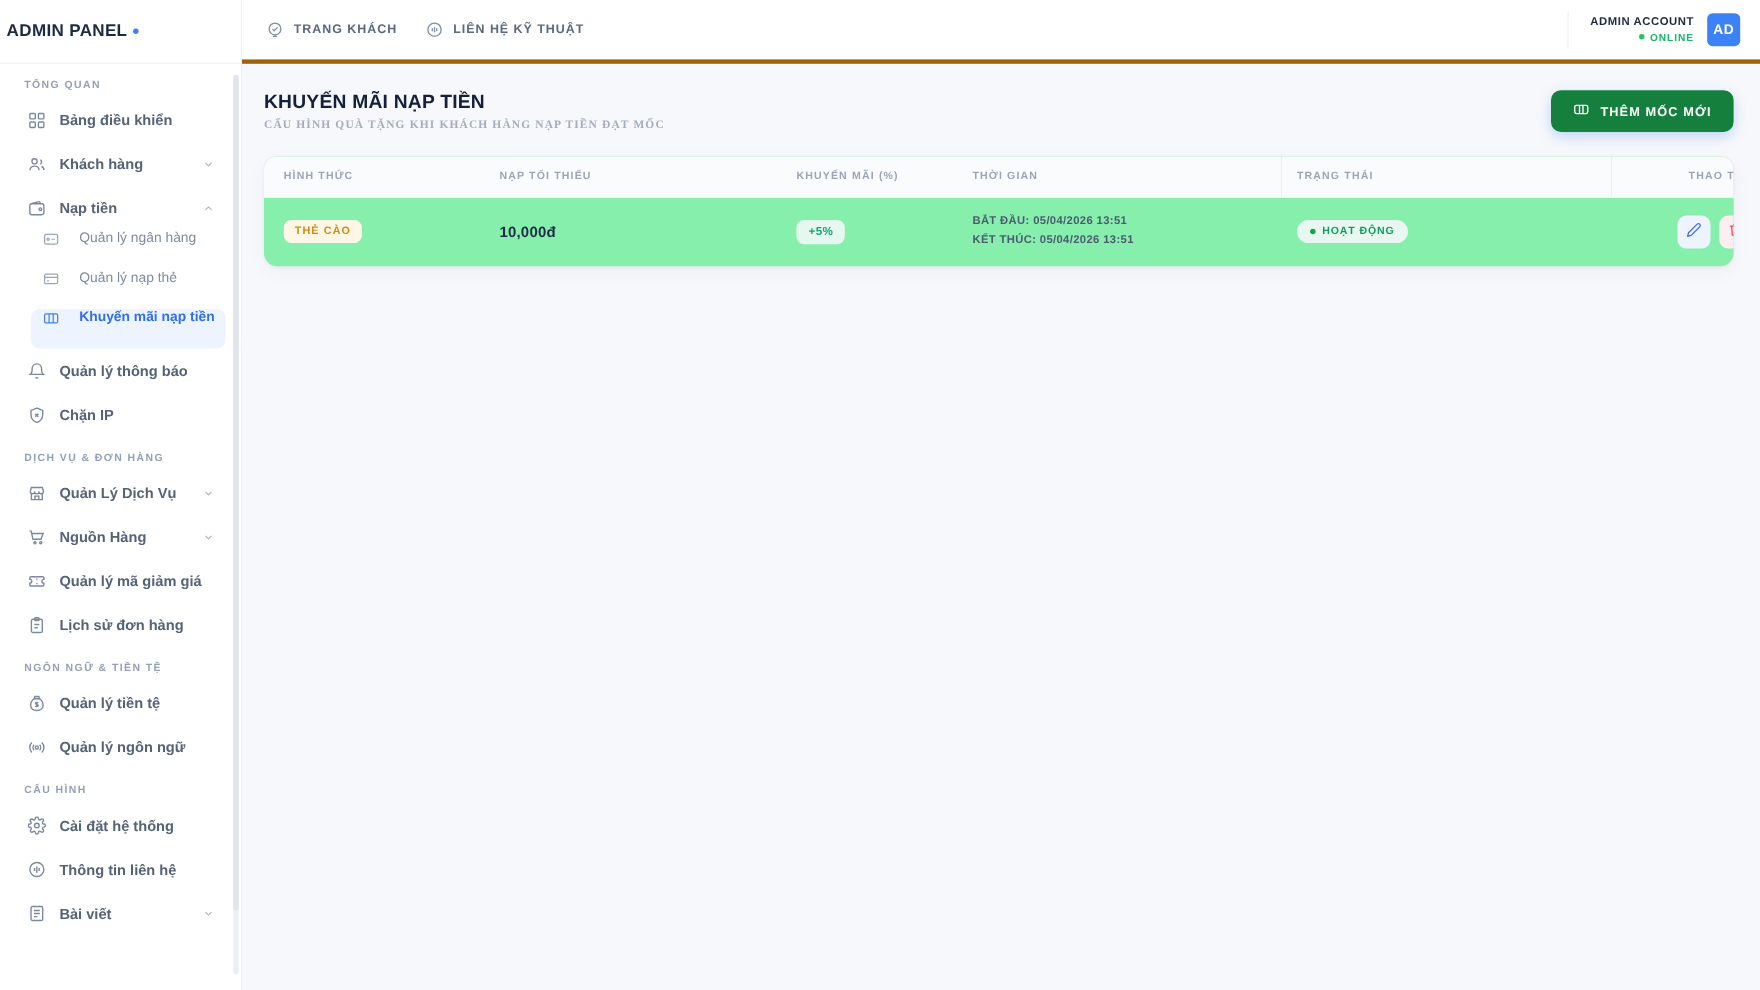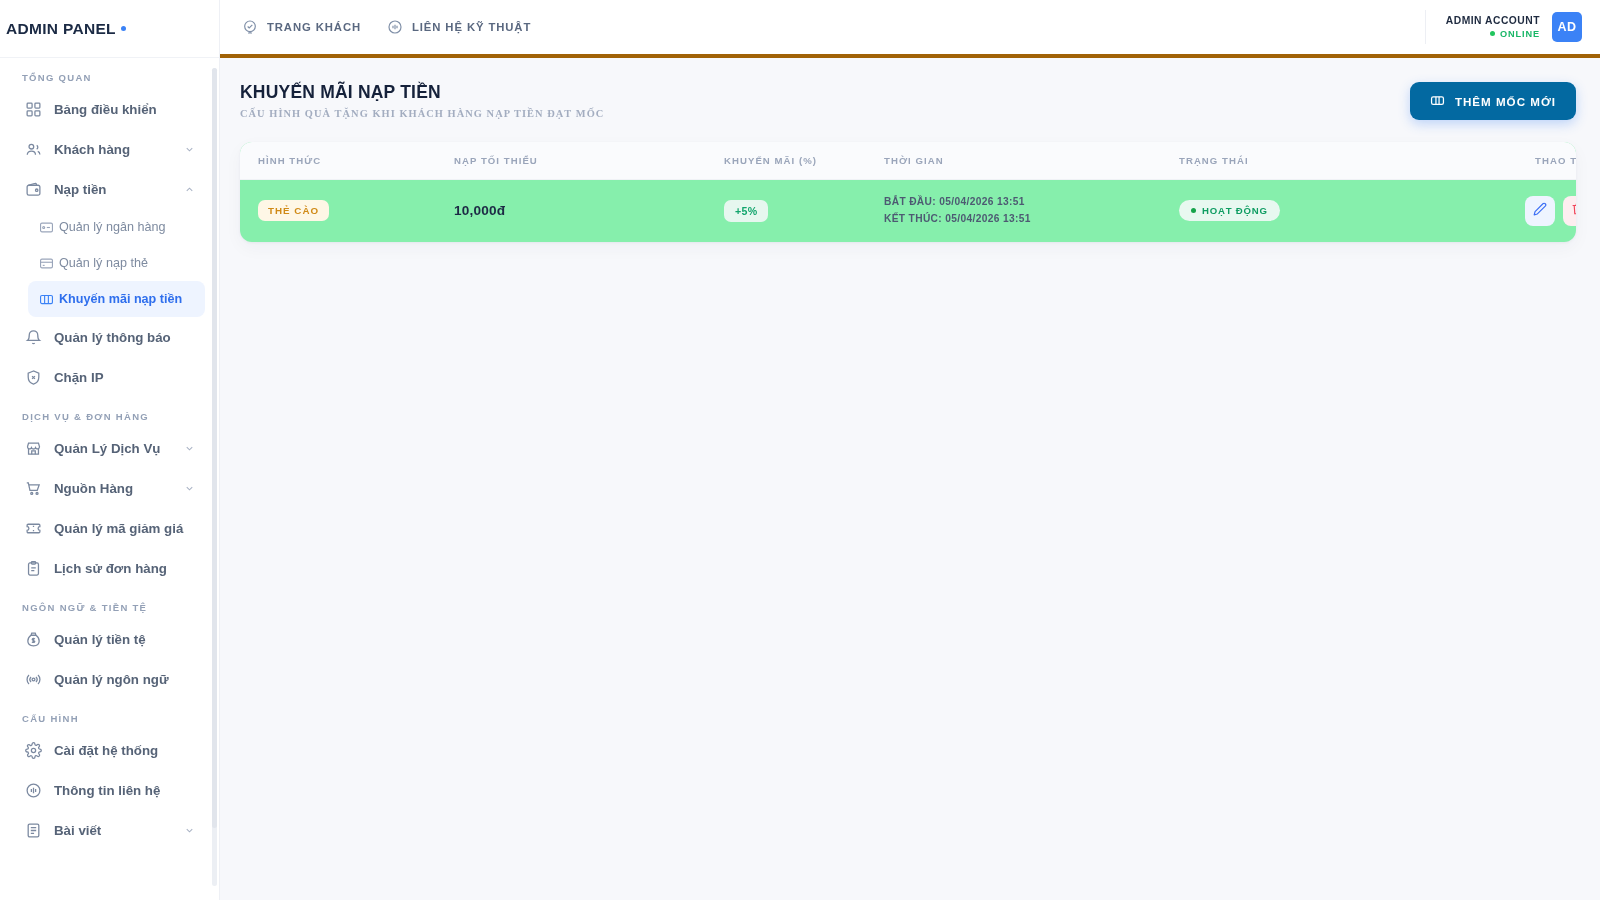--- a/index.html
+++ b/index.html
@@ -61,21 +61,21 @@
     border-radius: 8px; cursor: pointer;
     font-size: 13.3px; font-weight: 600; color: #566377;
     position: relative; white-space: nowrap;
   }
   .nav-item .ic { flex: 0 0 18px; width: 18px; height: 18px;
     display: flex; align-items: center; justify-content: center; color: #7b8characters; }
   .nav-item .ic { color: #7b89a0; }
   .nav-item .label { flex: 1 1 auto; }
   .nav-item .chev { flex: 0 0 10px; color: #a8b2c4; display: flex; align-items: center; }
   .sub-item {
-    display: flex; align-items: center; gap: 5px;
+    display: flex; align-items: flex-start; gap: 18px;
     height: 36px; margin: 0 14px 0 28px; padding: 0 10px;
     border-radius: 8px; cursor: pointer;
     font-size: 12.6px; font-weight: 500; color: #7e8ba0;
     white-space: nowrap;
   }
   .sub-item .ic { flex: 0 0 16px; width: 16px; height: 16px; color: #9aa5ba;
     display:flex; align-items:center; justify-content:center; }
   .sub-item.active {
     background: #eef4ff; color: #2f6fed; font-weight: 700;
   }
@@ -123,21 +123,21 @@
     font-size: 17.5px; font-weight: 700; letter-spacing: .2px;
     color: #15213a; margin-bottom: 5px; text-transform: uppercase;
   }
   .page-sub {
     font-size: 10.4px; font-weight: 600; letter-spacing: 1.05px;
     color: #a3adc0; text-transform: uppercase; font-family: Liberation Serif, serif;
   }
   .head-spacer { flex: 1 1 auto; }
   .btn-primary {
     display: flex; align-items: center; gap: 10px; cursor: pointer;
-    background: #0369a1; color: #fff; border: none;
+    background: #15803d; color: #fff; border: none;
     height: 38px; padding: 0 20px; border-radius: 9px;
     font-family: inherit;
     font-size: 11.6px; font-weight: 700; letter-spacing: 1px;
     text-transform: uppercase; white-space: nowrap;
     box-shadow: 0 4px 12px rgba(59,130,246,.30);
   }
 
   .card {
     background: #86efac; border-radius: 12px;
     box-shadow: 0 1px 3px rgba(24,39,75,.05), 0 6px 18px rgba(24,39,75,.04);

